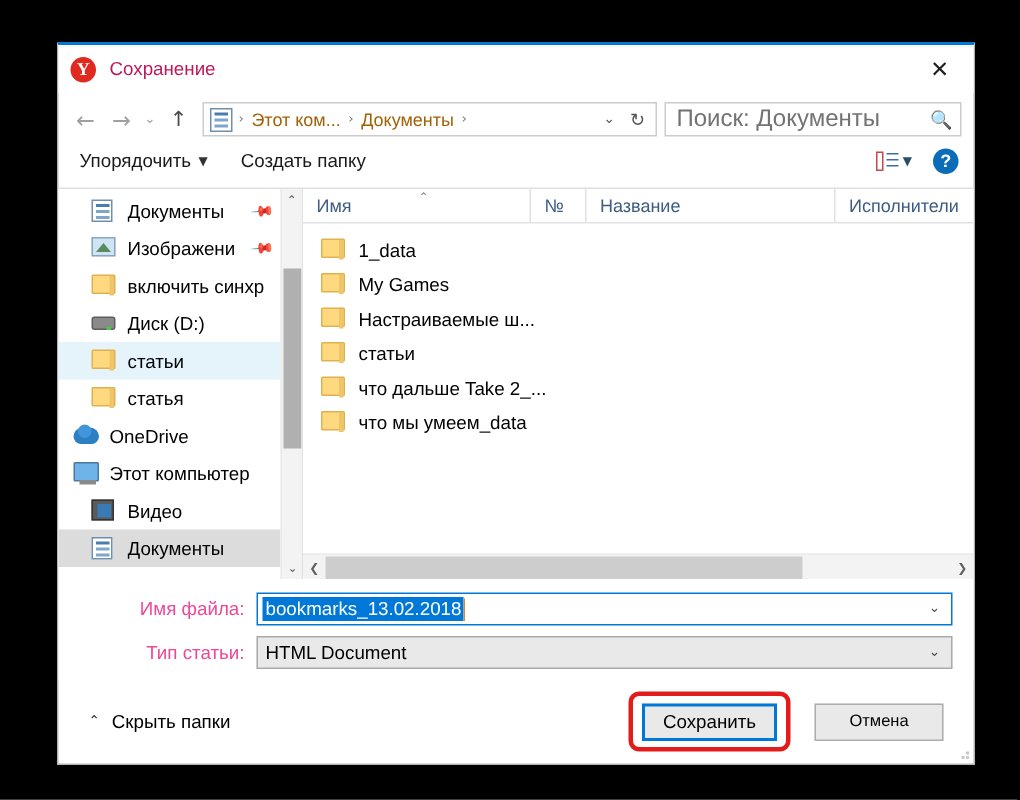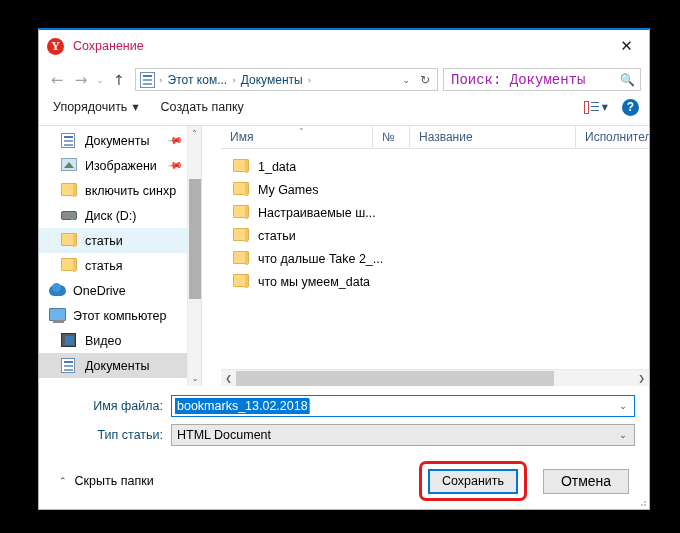--- a/index.html
+++ b/index.html
@@ -100,21 +100,21 @@
   .crumb-icon::before {
     content: "";
     position: absolute;
     left: 2px; top: 2px; right: 2px;
     height: 2px;
     background: #4a7cb0;
     box-shadow: 0 4px 0 #7fa5c9, 0 8px 0 #7fa5c9;
   }
   .crumb {
     font-size: 12px;
-    color: #0c4a6e;
+    color: #a16207;
     padding: 0 3px;
     white-space: nowrap;
   }
   .crumb-sep {
     font-size: 9px;
     color: #7a7a7a;
     padding: 0 2px;
     font-family: "DejaVu Sans", sans-serif;
   }
   .addr-spacer { flex: 1; }
@@ -135,23 +135,22 @@
     margin-left: 5px;
     border: 1px solid #cccccc;
     background: #ffffff;
     display: flex;
     align-items: center;
     flex: none;
     padding: 0 5px 0 7px;
   }
   .searchbox .ph {
     flex: 1;
-    font-size: 14px;
-    color: #a21caf;
-    font-family: Liberation Mono, monospace;
+    font-size: 16px;
+    color: #737373;
   }
   .search-icon {
     font-size: 12px;
     color: #333333;
     font-family: "DejaVu Sans", sans-serif;
   }
 
   
   .toolbar {
     height: 29px;
@@ -382,21 +381,20 @@
 
   
   .filepane {
     flex: 1;
     display: flex;
     flex-direction: column;
     min-width: 0;
     background: #ffffff;
     position: relative;
     overflow: hidden;
-    padding-left: 19px;
   }
   .colhead {
     height: 23px;
     display: flex;
     flex: none;
     border-bottom: 1px solid #e2e2e2;
     position: relative;
   }
   .col {
     font-size: 12px;
@@ -471,21 +469,21 @@
   }
   .frow {
     display: flex;
     align-items: center;
     margin-bottom: 7px;
   }
   .flabel {
     width: 118px;
     text-align: right;
     font-size: 12.5px;
-    color: #0c4a6e;
+    color: #ec4899;
     padding-right: 8px;
     flex: none;
   }
   .fname-input {
     flex: 1;
     height: 22px;
     border: 1px solid #0078d7;
     background: #ffffff;
     display: flex;
     align-items: center;
@@ -572,21 +570,21 @@
     color: #000000;
   }
   .cancel-btn {
     width: 86px; height: 25px;
     flex: none;
     background: #e9e9e9;
     border: 1px solid #adadad;
     display: flex;
     align-items: center;
     justify-content: center;
-    font-size: 14px;
+    font-size: 11px;
     color: #000000;
     margin-right: 6px;
   }
   .grip {
     position: absolute;
     right: 3px; bottom: 3px;
     width: 8px; height: 8px;
     opacity: .45;
   }
   .grip i {

